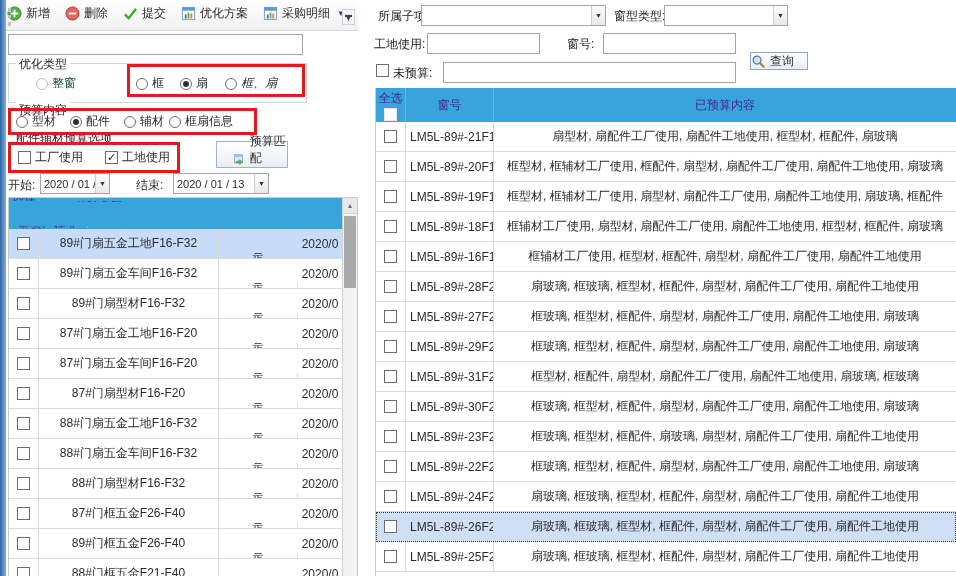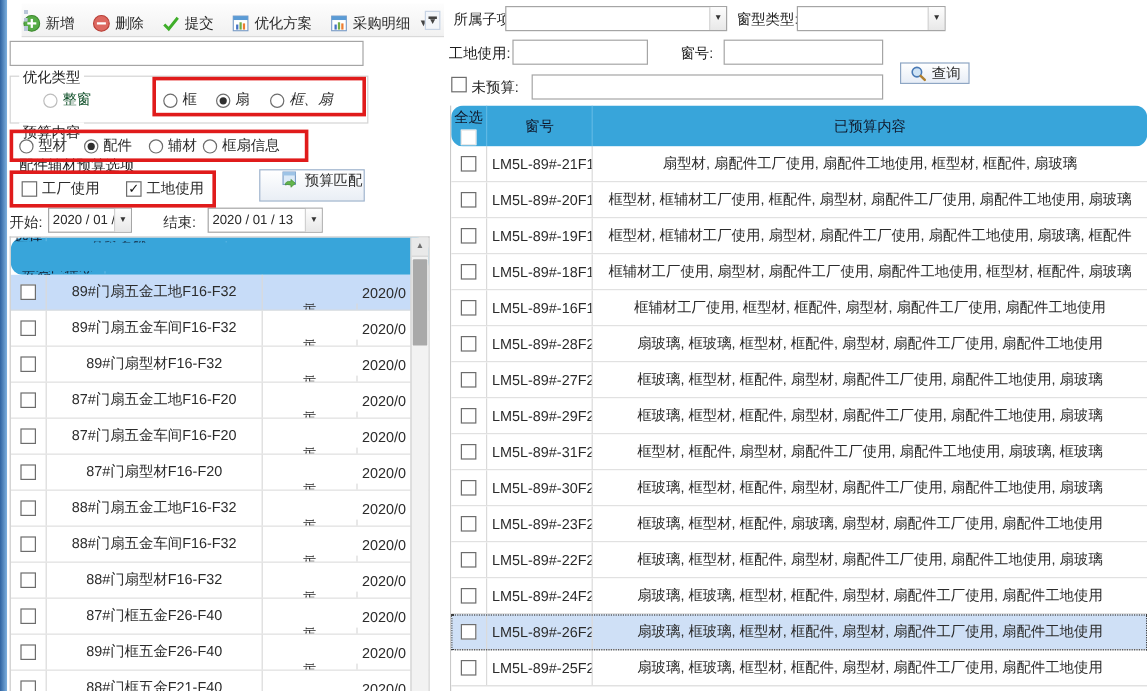--- a/index.html
+++ b/index.html
@@ -7,22 +7,22 @@
   .screen {
     position: relative; width: 956px; height: 576px; overflow: hidden;
     background: #fff; font-family: "Liberation Sans","DejaVu Sans",sans-serif;
     font-size: 12px; color: #2b2b2b; cursor: default;
   }
   .edge-strip { position:absolute; left:0; top:0; width:6px; height:576px;
     background: linear-gradient(to right,#2f63a0,#7fb2e0); }
 
   
   .left-panel { position:absolute; left:6px; top:0; width:352px; height:576px; background:#fff; }
-  .toolbar { position:absolute; left:12px; top:3px; width:352px; height:28px;
-    display:flex; align-items:flex-end; gap:13px; 
+  .toolbar { position:absolute; left:0; top:3px; width:352px; height:28px;
+    display:flex; align-items:flex-start; gap:13px; 
     border-bottom:1px solid #d9d9d9; background:linear-gradient(#fdfdfd,#f1f1f1); }
   .tb-grip { position:absolute; left:2px; top:5px; width:3px; height:18px;
     border-left:3px dotted #b9c6d8; }
   .tb-btn { display:flex; align-items:center; gap:4px; padding:2px 1px; border-radius:2px; white-space:nowrap; }
   .tb-btn .caret { font-size:8px; color:#444; margin-left:3px; }
   .icon16 { width:15px; height:15px; display:inline-block; }
   .ov-btn { position:absolute; right:3px; top:6px; width:13px; height:16px;
     display:flex; align-items:center; justify-content:center; background:#f3f6fa;
     border:1px solid #c8d4e4; font-size:7px; color:#444; flex-direction:column; line-height:4px;}
   .search-input { position:absolute; left:2px; top:34px; width:295px; height:21px;
@@ -34,33 +34,33 @@
   .opt { position:absolute; display:flex; align-items:center; gap:4px; white-space:nowrap; z-index:4; }
   .radio { width:12px; height:12px; border:1px solid #6d6d6d; border-radius:50%; background:#fff; position:relative; flex:0 0 auto;}
   .radio.sel::after { content:''; position:absolute; left:2px; top:2px; width:6px; height:6px; background:#2f2f2f; border-radius:50%; }
   .radio.disabled { border-color:#bdbdbd; }
   .opt.disabled { color:#14532d; }
   .cbx { width:13px; height:13px; border:1px solid #6d6d6d; background:#fff; position:relative;
     display:inline-flex; align-items:center; justify-content:center; font-size:11px; color:#111; flex:0 0 auto;}
 
   .red-rect { position:absolute; border:3px solid #e01b1b; z-index:5; pointer-events:none; }
 
-  .match-btn { position:absolute; left:210px; top:141px; width:88px; height:27px;
-    display:flex; align-items:flex-start; justify-content:center; gap:5px;
+  .match-btn { position:absolute; left:210px; top:141px; width:72px; height:27px;
+    display:flex; align-items:flex-end; justify-content:center; gap:5px;
     border:1px solid #9db2cc; background:linear-gradient(#ffffff,#e9eef5);padding-left:16px; }
 
   .date-row-label { position:absolute; top:177px; }
   .date-box { position:absolute; top:173px; height:21px; border:1px solid #a5a5a5; background:#fff;
     display:flex; align-items:center; }
   .date-box .dtxt { flex:1; padding-left:3px; font-size:11px; overflow:hidden; white-space:nowrap; }
   .drop-arrow { width:14px; height:100%; display:flex; align-items:center; justify-content:center;
     font-size:7px; color:#333; border-left:1px solid #d0d0d0; background:linear-gradient(#fdfdfd,#e8e8e8); }
 
   
-  .thead { background:#38a5da; color:#0f172a; display:flex;border-radius:10px; }
+  .thead { background:#38a5da; color:#4c1d95; display:flex; }
   .hc { display:flex; flex-direction:column; align-items:center; justify-content:center;
     border-right:1px solid #5fb8e4; overflow:hidden; white-space:nowrap; }
   .hcbx { width:13px; height:13px; background:#fff; border:1px solid #e8e8e8; margin-top:1px; }
   .trow { display:flex; background:#fff; border-bottom:1px solid #dadada; }
   .trow.sel { background:#c7dcf8; }
   .tc { display:flex; align-items:center; justify-content:center; border-right:1px solid #dadada;
     overflow:hidden; white-space:nowrap; }
 
   
   .plan-table { position:absolute; left:2px; top:197px; width:350px; height:379px; overflow:hidden;
@@ -76,21 +76,21 @@
 
   
   .right-panel { position:absolute; left:374px; top:0; width:582px; height:576px; background:#fff; }
   .flabel { position:absolute; white-space:nowrap; color:#1d1d1d; }
   .fld { position:absolute; height:21px; border:1px solid #a5a5a5; background:#fff; }
   .fld input { width:100%; height:100%; border:none; outline:none; padding:0 3px;
     font:12px "Liberation Sans","DejaVu Sans",sans-serif; background:transparent; }
   .combo { display:flex; align-items:stretch; }
   .combo .cval { flex:1; }
   .query-btn { position:absolute; left:376px; top:52px; width:58px; height:18px;
-    display:flex; align-items:center; justify-content:center; gap:4px;
+    display:flex; align-items:center; gap:4px;
     border:1px solid #8ea6c4; background:linear-gradient(#ffffff,#e7edf6); }
   .unb-cbx { position:absolute; left:2px; top:64px; }
 
   .win-table { position:absolute; left:1px; top:88px; width:581px; height:488px; overflow:hidden;
     border-left:1px solid #c9c9c9; }
   .win-table .thead { height:34px; }
   .win-table .trow { height:30px; }
   .wc0 { width:30px; } .wc1 { width:88px; } .wc2 { width:462px; border-right:none; }
   .win-table .trow .wc1 { justify-content:flex-start; padding-left:4px; }
   .win-table .trow.sel { background:#cfe0f6; outline:1px dotted #3c3c3c; outline-offset:-1px; }

